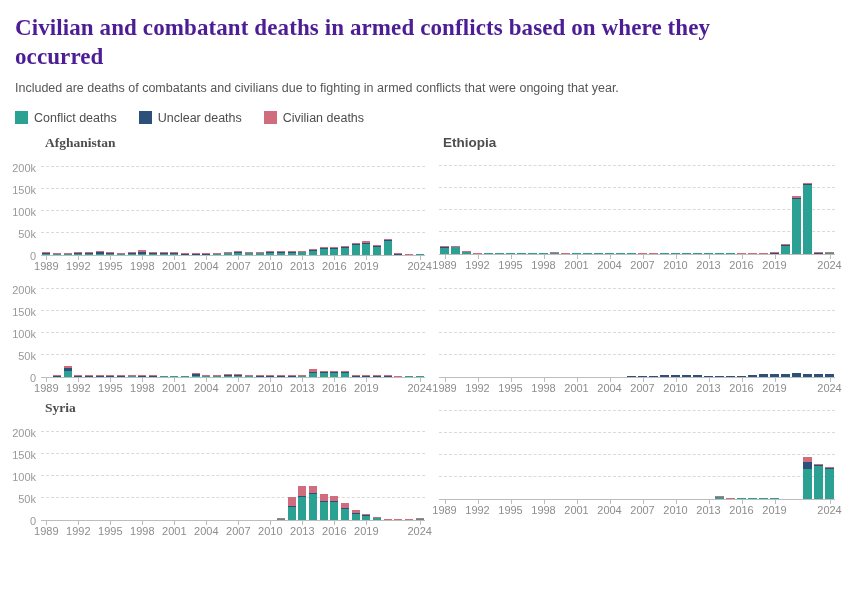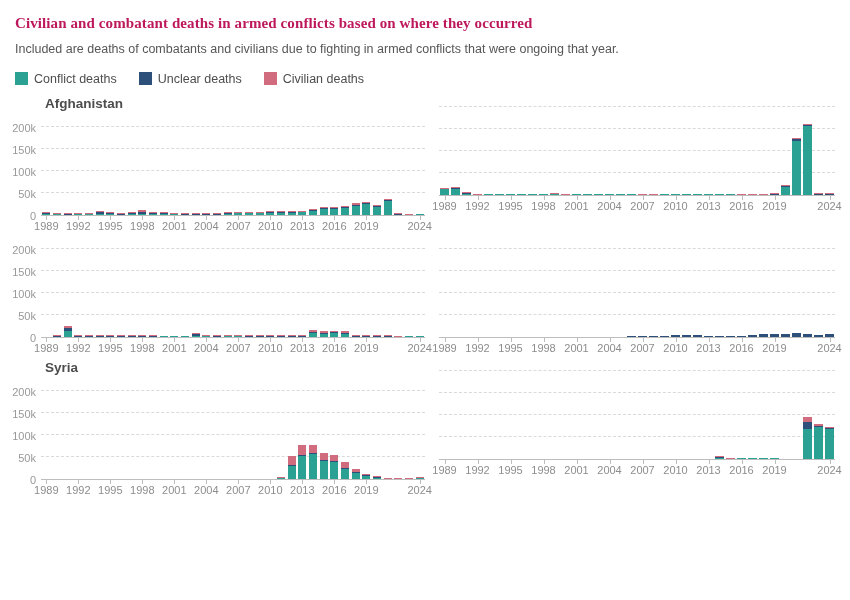--- a/index.html
+++ b/index.html
@@ -4,43 +4,43 @@
 <style>
   * { margin: 0; padding: 0; box-sizing: border-box; }
   html, body { width: 850px; height: 600px; background: #ffffff; overflow: hidden; }
   body { font-family: "Liberation Sans", sans-serif; }
   .page { padding: 14px 15px 0 15px; position: relative; height: 100%; }
 
   
   .header { position: relative; }
   .title {
     font-family: "Liberation Serif", serif;
-    font-weight: bold; font-size: 15px; line-height: 1.25;
-    color: #be185d; max-width: 740px; letter-spacing: 0.1px;
+    font-weight: bold; font-size: 23px; line-height: 1.25;
+    color: #4c1d95; max-width: 740px; letter-spacing: 0.1px;
   }
   .subtitle { margin-top: 9px; font-size: 12.5px; color: #565656; }
   .logo {
     position: absolute; top: 0; right: 0; width: 70px; height: 42px;
     background: #12355f; border-bottom: 4px solid #c93c2c;
     color: #fff; font-size: 11px; font-weight: bold; text-align: center;
     display: flex; flex-direction: column; justify-content: center; line-height: 1.25;
     cursor: pointer;
   }
 
   
   .legend { display: flex; align-items: center; gap: 22px; margin-top: 16px; }
   .legend-item { display: flex; align-items: center; gap: 6px; cursor: pointer; }
   .legend-swatch { width: 13px; height: 13px; display: inline-block; }
   .legend-label { font-size: 12.5px; color: #4d4d4d; }
 
   
   #charts { margin-top: 10px; display: grid; grid-template-columns: 1fr 1fr; row-gap: 5px; }
   .facet { }
   .facet-title { font-size: 13.5px; font-weight: bold; color: #4d4d4d; margin-bottom: 5px; }
-  .facet.left .facet-title { padding-left: 30px; }
+  .facet.left .facet-title { padding-left: 30px; font-family: Liberation Serif, serif; }
   .facet.right .facet-title { padding-left: 18px; }
   .facet-body { display: flex; }
   .facet.right .plot-col { margin-left: 14px; }
   .gutter { position: relative; width: 26px; flex: 0 0 26px; height: 100px; }
   .y-label { position: absolute; right: 5px; font-size: 11px; color: #999; }
   .plot-col { flex: 1; min-width: 0; }
   .plot { position: relative; height: 100px; border-bottom: 1px solid #bdbdbd; }
   .gridline { position: absolute; left: 0; right: 0; border-top: 1px dashed #dadada; height: 0; }
   .bar-seg { position: absolute; }
   .axis { position: relative; height: 17px; }
@@ -224,20 +224,21 @@
               <div class="x-label" style="left: 293.33px;">2016</div>
               <div class="tick" style="left: 325.33px;"></div>
               <div class="x-label" style="left: 325.33px;">2019</div>
               <div class="tick" style="left: 378.67px;"></div>
               <div class="x-label" style="left: 378.67px;">2024</div>
             </div>
           </div>
         </div>
       </div>
       <div class="facet right">
+        <div class="facet-title">Ethiopia</div>
         <div class="facet-body">
           <div class="plot-col">
             <div class="plot">
               <div class="gridline" style="bottom: 22px;"></div>
               <div class="gridline" style="bottom: 44px;"></div>
               <div class="gridline" style="bottom: 66px;"></div>
               <div class="gridline" style="bottom: 88px;"></div>
               <div class="bar-seg" style="left: 1.2px; width: 8.6px; bottom: 0px; height: 6.16px; background: rgb(43, 161, 147);"></div>
               <div class="bar-seg" style="left: 1.2px; width: 8.6px; bottom: 6.16px; height: 0.5px; background: rgb(45, 80, 122);"></div>
               <div class="bar-seg" style="left: 1.2px; width: 8.6px; bottom: 6.66px; height: 0.5px; background: rgb(208, 108, 126);"></div>

